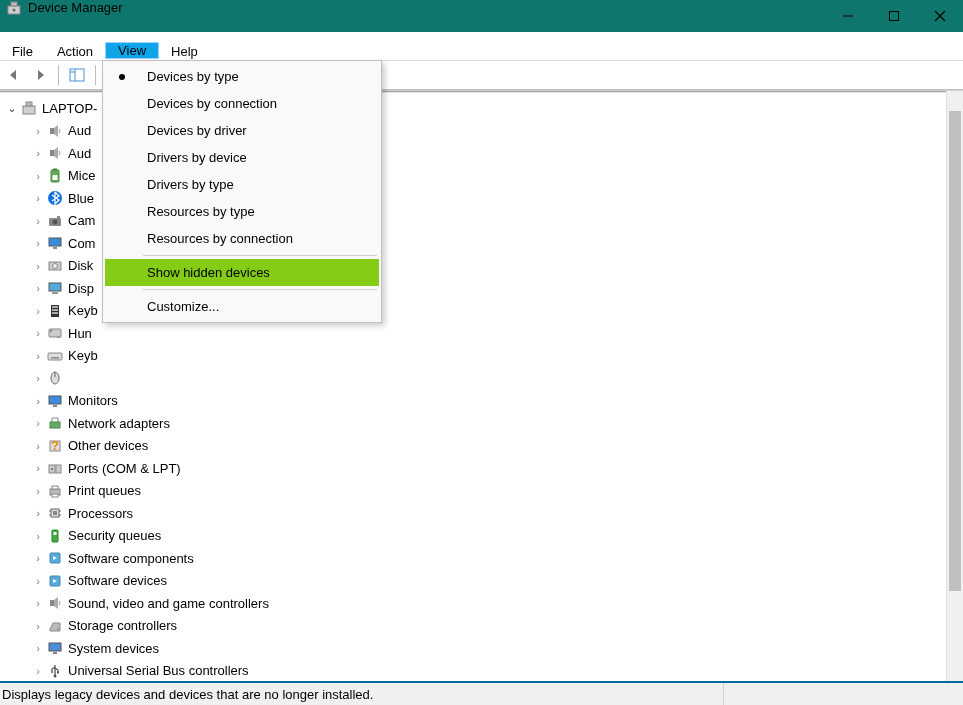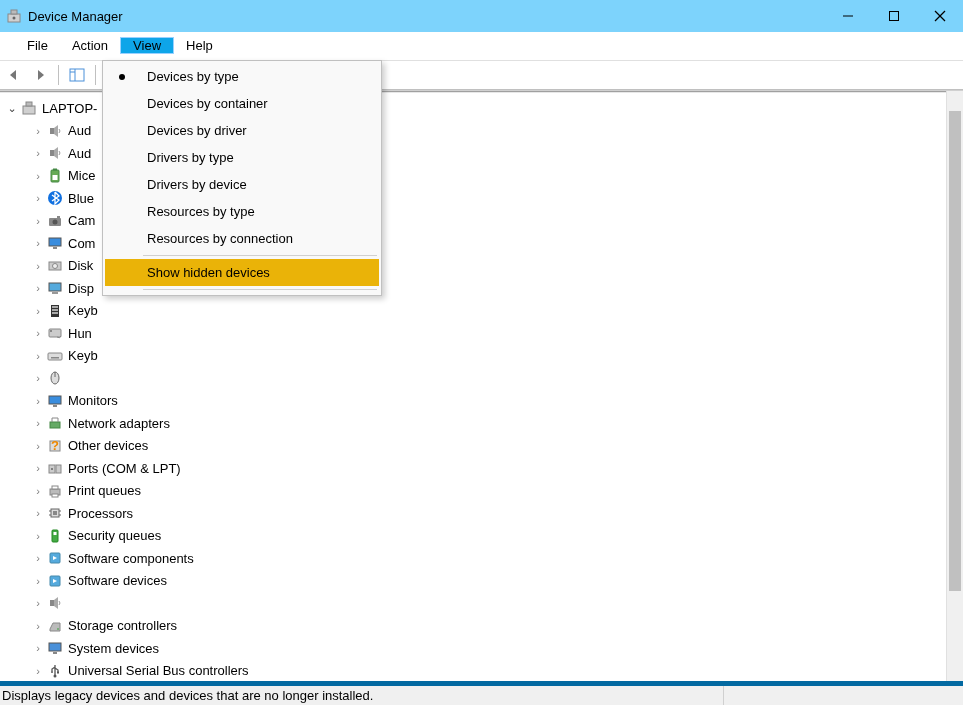--- a/index.html
+++ b/index.html
@@ -13,22 +13,22 @@
       width: 963px;
       height: 705px;
       background: #ffffff;
       overflow: hidden;
       position: relative;
     }
     
     .title-bar {
       height: 32px;
       display: flex;
-      align-items: center;
-      background: #7dd3fc;
+      align-items: flex-start;
+      background: #0f766e;
       position: relative;
     }
     .title-bar .app-icon {
       width: 16px;
       height: 16px;
       margin-left: 6px;
       display: inline-flex;
       align-items: center;
       justify-content: center;
     }
@@ -49,23 +49,22 @@
       height: 32px;
       display: flex;
       align-items: center;
       justify-content: center;
       font-size: 14px;
     }
     
     .menu-bar {
       height: 28px;
       display: flex;
-      align-items: center;
+      align-items: flex-end;
       border-bottom: 1px solid #ffffff;
-      margin-left: 15px;
     }
     .menu-bar .menu-item {
       padding: 0 12px;
       display: flex;
       align-items: center;
       font-size: 13px;
       color: #000;
       cursor: default;
     }
     .menu-bar .menu-item.active {
@@ -171,21 +170,21 @@
     }
     .dropdown .dd-item {
       height: 27px;
       display: flex;
       align-items: center;
       padding-left: 42px;
       font-size: 13.5px;
       position: relative;
     }
     .dropdown .dd-item.hover {
-      background: #eab308;
+      background: #84cc16;
     }
     .dropdown .dd-item .dot {
       position: absolute;
       left: 14px;
       width: 6px;
       height: 6px;
       background: #000;
       border-radius: 50%;
     }
     .dropdown .dd-sep {
@@ -193,21 +192,21 @@
       background: #d0d0d0;
       margin: 3px 2px 3px 38px;
     }
     
     .status-bar {
       height: 24px;
       display: flex;
       align-items: center;
       padding-left: 2px;
       font-size: 13px;
-      border-top: 5px solid #0369a1;
+      border-top: 2px solid #0369a1;
       background: #f0f0f0;
     }
     .status-bar .segment {
       padding-right: 12px;
     }
     .status-bar .seg-right {
       width: 240px;
       border-left: 1px solid #d0d0d0;
       height: 100%;
     }
@@ -528,20 +527,21 @@
         </div>
         <div class="tree-row level1">
           <span class="chevron">›</span>
           <span class="dev-icon">
             <svg viewBox="0 0 16 16">
               <rect x="3" y="5" width="4" height="6" fill="#888"></rect>
               <path d="M7 5 L11 2 L11 14 L7 11 Z" fill="#aaa"></path>
               <path d="M12 6 Q14 8 12 10" stroke="#999" fill="none"></path>
             </svg>
           </span>
+          <span>Sound, video and game controllers</span>
         </div>
         <div class="tree-row level1">
           <span class="chevron">›</span>
           <span class="dev-icon">
             <svg viewBox="0 0 16 16">
               <path d="M3 11 L6 5 L13 5 L13 13 L3 13 Z" fill="#bbb" stroke="#888"></path>
               <circle cx="11" cy="11" r="1" fill="#6a6"></circle>
             </svg>
           </span>
           <span>Storage controllers</span>
@@ -574,41 +574,44 @@
     <div class="thumb"></div>
   </div>
 </div>
 
 <div class="dropdown" id="dd-menu">
 <div class="dd-item">
       <span class="dot"></span>
       <span>Devices by type</span>
     </div>
     <div class="dd-item">
-      <span>Devices by container</span>
+      <span>Devices by connection</span>
     </div>
     <div class="dd-item">
       <span>Devices by driver</span>
     </div>
     <div class="dd-item">
+      <span>Drivers by device</span>
+    </div>
+    <div class="dd-item">
       <span>Drivers by type</span>
-    </div>
-    <div class="dd-item">
-      <span>Drivers by device</span>
     </div>
     <div class="dd-item">
       <span>Resources by type</span>
     </div>
     <div class="dd-item">
       <span>Resources by connection</span>
     </div>
     <div class="dd-sep"></div>
     <div class="dd-item hover">
       <span>Show hidden devices</span>
     </div>
     <div class="dd-sep"></div>
+    <div class="dd-item">
+      <span>Customize...</span>
+    </div>
   </div>
 
 <div class="status-bar">
   <div class="segment">Displays legacy devices and devices that are no longer installed.</div>
   <div style="flex:1"></div>
   <div class="seg-right"></div>
 </div>
 
 </body></html>

